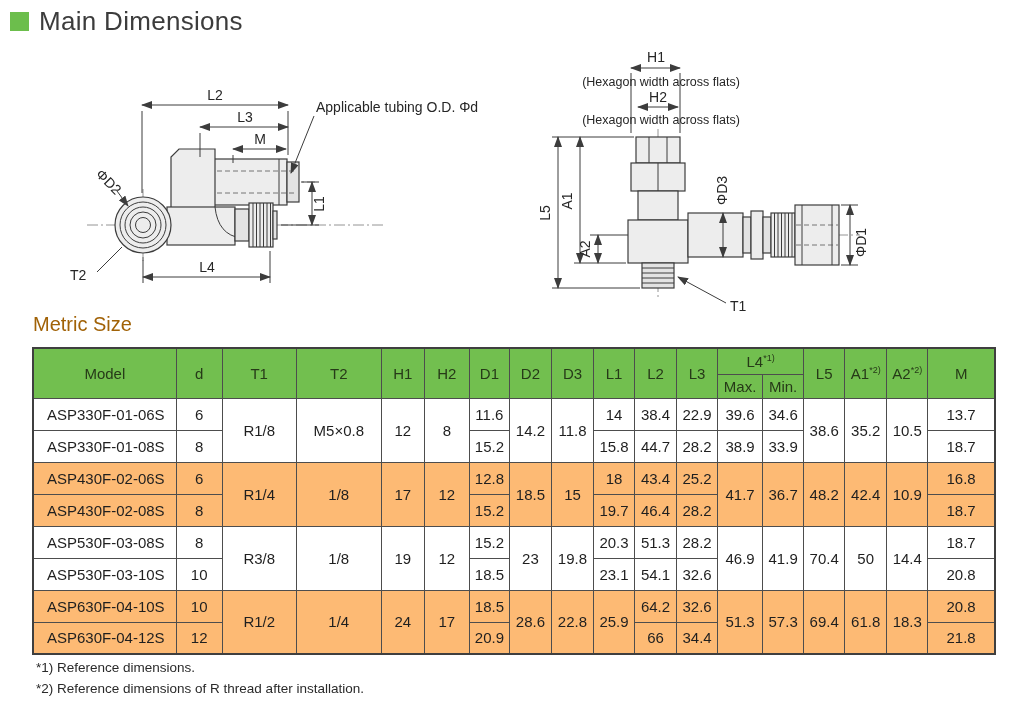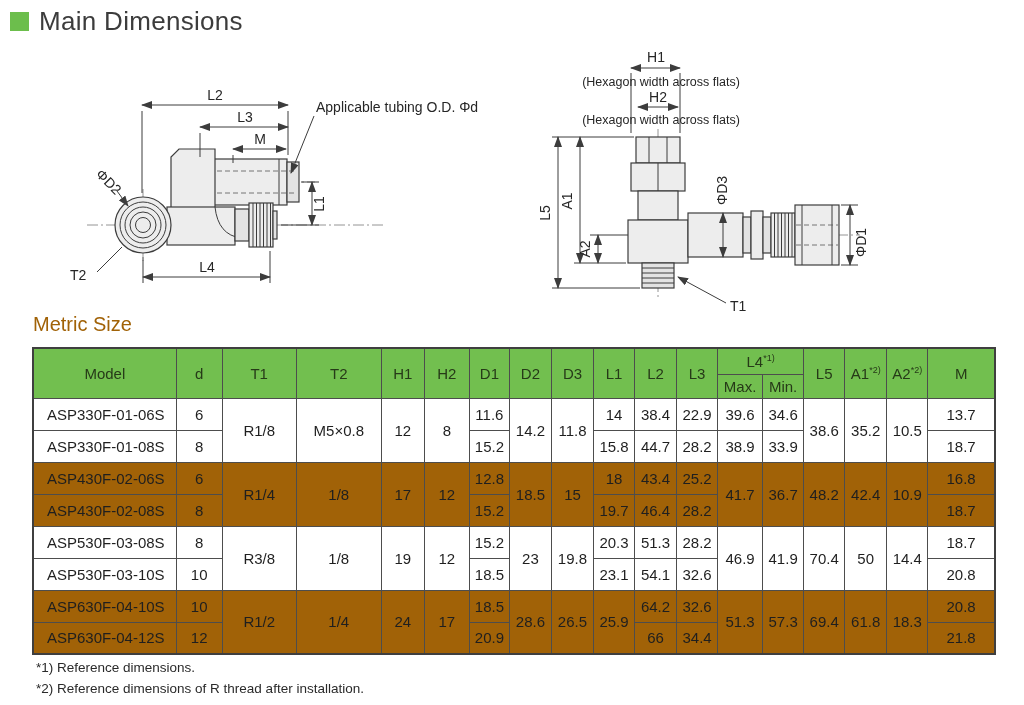--- a/index.html
+++ b/index.html
@@ -28,21 +28,21 @@
   .section-title { position:absolute; left:33px; top:313px; font-size:20px; color:#a16207; }
 
   table.metric { position:absolute; left:32px; top:347px; width:964px;
     border-collapse:collapse; table-layout:fixed; font-size:15px; }
   table.metric { border:2px solid #3f3f3f; }
   table.metric th, table.metric td { border:1px solid #4d4d4d; text-align:center; vertical-align:middle; padding:0; }
   table.metric thead th { background:#72bf4f; font-weight:normal; color:#263a18; }
   table.metric thead tr.h1 th { height:26px; }
   table.metric thead tr.h2 th { height:24px; }
   table.metric tbody td { height:32px; background:#ffffff; color:#1f1f1f; }
-  table.metric tbody tr.shade td { background:#a16207; }
+  table.metric tbody tr.shade td { background:#fdba74; }
   td.model-cell { text-align:left !important; padding-left:13px !important;margin-top:47px; }
   sup.fn { font-size:9px; vertical-align:6px; letter-spacing:0; }
 
   .footnotes { position:absolute; left:36px; top:657px; font-size:13.5px; color:#2a2a2a; line-height:21px; }
 </style>
 </head>
 <body>
 
 <div class="title-row">
   <div class="title-square"></div>
@@ -338,21 +338,21 @@
       </tr>
       <tr class="shade">
         <td class="model-cell">ASP630F-04-10S</td>
         <td>10</td>
         <td rowspan="2">R1/2</td>
         <td rowspan="2">1/4</td>
         <td rowspan="2">24</td>
         <td rowspan="2">17</td>
         <td>18.5</td>
         <td rowspan="2">28.6</td>
-        <td rowspan="2">26.5</td>
+        <td rowspan="2">22.8</td>
         <td rowspan="2">25.9</td>
         <td>64.2</td>
         <td>32.6</td>
         <td rowspan="2">51.3</td>
         <td rowspan="2">57.3</td>
         <td rowspan="2">69.4</td>
         <td rowspan="2">61.8</td>
         <td rowspan="2">18.3</td>
         <td>20.8</td>
       </tr>

